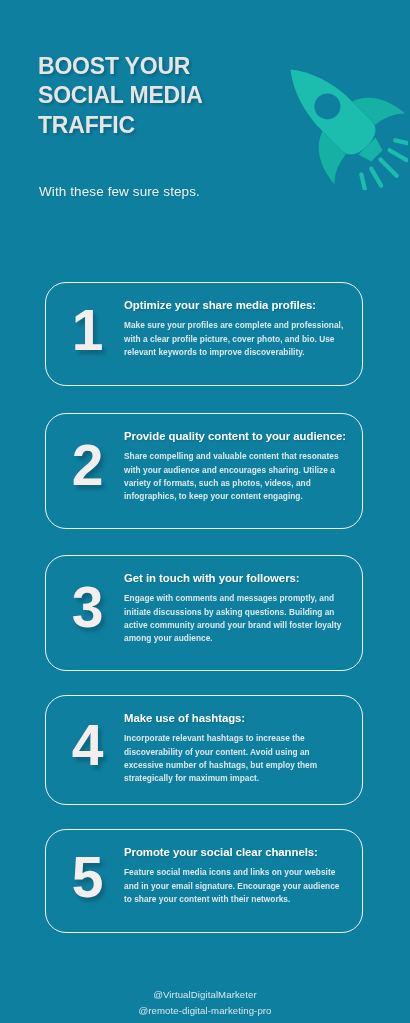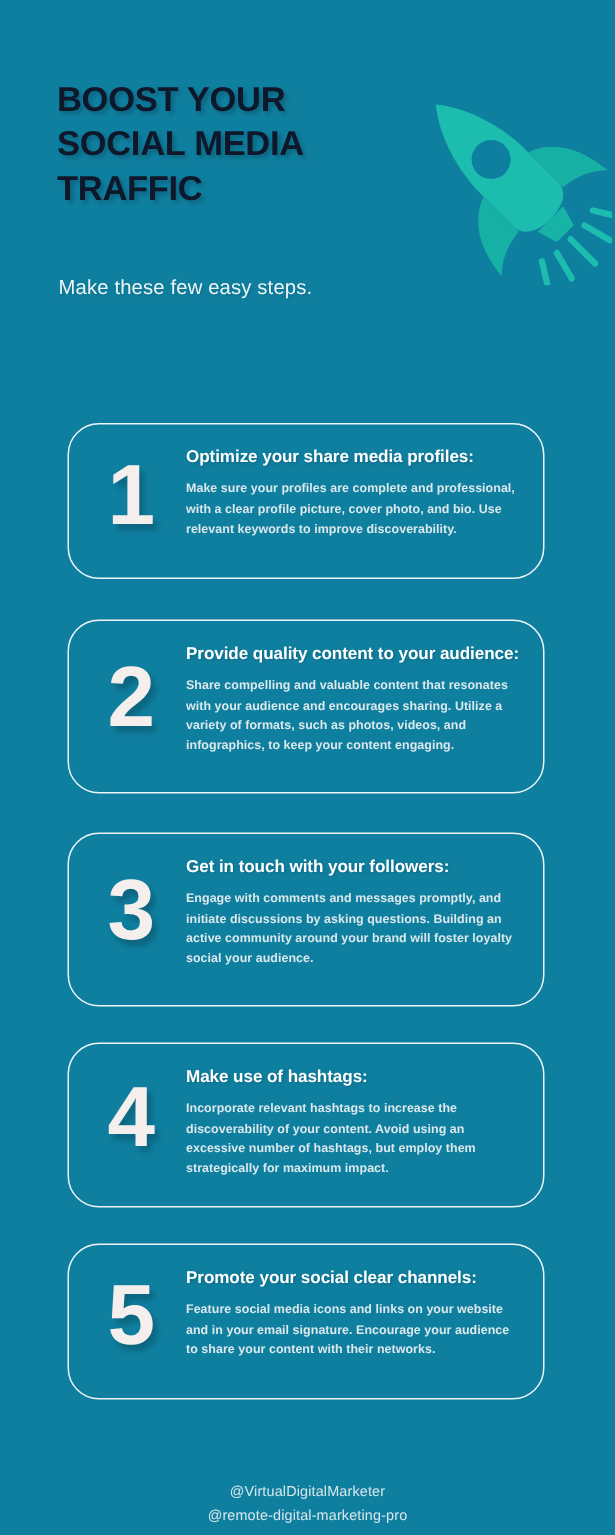--- a/index.html
+++ b/index.html
@@ -30,21 +30,21 @@
     top: 0; left: 0;
     width: 410px;
     height: 232px;
   }
 
   .headline {
     position: absolute;
     left: 38px;
     top: 52px;
     width: 240px;
-    color: #0f172a;
+    color: #e5e5e5;
     font-size: 23px;
     font-weight: bold;
     line-height: 1.28;
     letter-spacing: -0.2px;
     text-transform: uppercase;
     text-shadow: 2px 2px 3px rgba(0,0,0,0.22);
   }
   .headline .line { display: block; white-space: nowrap; }
 
   .subhead {
@@ -160,21 +160,21 @@
 <div class="infographic">
 
   <div class="header">
 
     <div class="headline">
       <span class="line">BOOST YOUR</span>
       <span class="line">SOCIAL MEDIA</span>
       <span class="line">TRAFFIC</span>
     </div>
 
-    <div class="subhead">Make these few easy steps.</div>
+    <div class="subhead">With these few sure steps.</div>
 
     <div class="rocket">
       <svg viewBox="0 0 140 146" width="140" height="146" aria-hidden="true">
         <g transform="rotate(-45 70 73)">
 
           <path d="M70 6 C57 22 50 44 49 66 L91 66 C90 44 83 22 70 6 Z" fill="#17a99f"></path>
 
           <path d="M70 6 C57 22 49 46 49 72 L49 100 C49 108 56 114 70 114 C84 114 91 108 91 100 L91 72 C91 46 83 22 70 6 Z" fill="#1cbcae"></path>
 
           <path d="M49 72 C32 78 22 95 20 118 C28 110 38 106 49 105 Z" fill="#17b0a4"></path>
@@ -218,21 +218,21 @@
           <div class="step-desc">Share compelling and valuable content that resonates with your audience and encourages sharing. Utilize a variety of formats, such as photos, videos, and infographics, to keep your content engaging.</div>
         </div>
       </div>
     </div>
 
     <div class="card card-3">
       <div class="card-inner">
         <div class="step-number">3</div>
         <div class="step-body">
           <div class="step-title">Get in touch with your followers:</div>
-          <div class="step-desc">Engage with comments and messages promptly, and initiate discussions by asking questions. Building an active community around your brand will foster loyalty social your audience.</div>
+          <div class="step-desc">Engage with comments and messages promptly, and initiate discussions by asking questions. Building an active community around your brand will foster loyalty among your audience.</div>
         </div>
       </div>
     </div>
 
     <div class="card card-4">
       <div class="card-inner">
         <div class="step-number">4</div>
         <div class="step-body">
           <div class="step-title">Make use of hashtags:</div>
           <div class="step-desc">Incorporate relevant hashtags to increase the discoverability of your content. Avoid using an excessive number of hashtags, but employ them strategically for maximum impact.</div>

